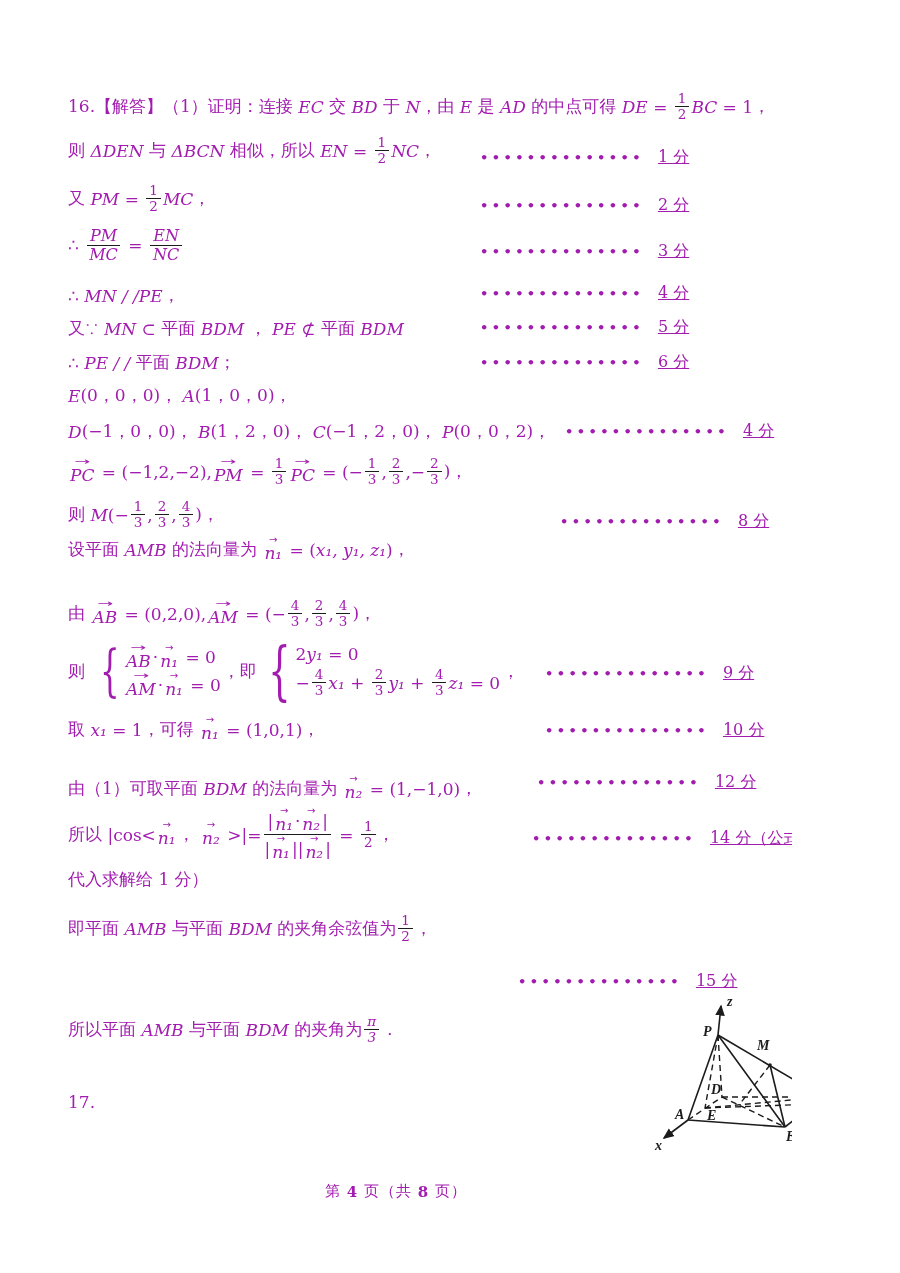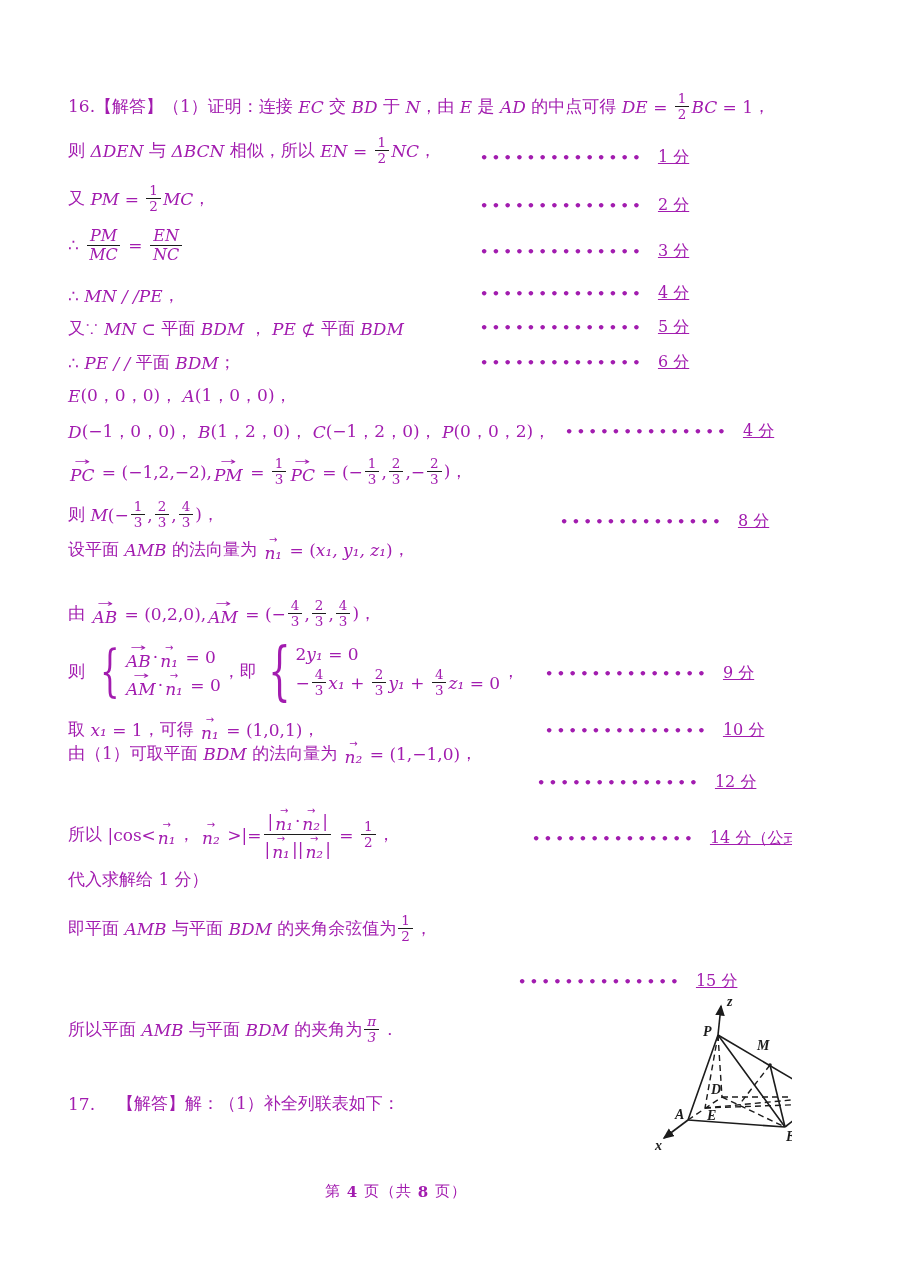--- a/index.html
+++ b/index.html
@@ -319,21 +319,21 @@
       <span class="seg"> = 1</span>
       <span class="seg">，可得 </span>
     <span class="vec">
         <span class="ar">→</span>
         <span class="vb">n₁</span>
       </span>
     <span class="seg"> = (1,0,1)</span>
       <span class="seg">，</span>
   </div>
 
-  <div class="line" style="top:741px">
+  <div class="line" style="top:776px">
     <span class="seg">由（1）可取平面 </span>
       <span class="seg mt">BDM</span>
       <span class="seg"> 的法向量为 </span>
     <span class="vec">
         <span class="ar">→</span>
         <span class="vb">n₂</span>
       </span>
     <span class="seg"> = (1,−1,0)</span>
       <span class="seg">，</span>
   </div>
@@ -413,21 +413,20 @@
     <span class="fr it">
         <span class="n">π</span>
         <span class="d">3</span>
       </span>
     <span class="seg">．</span>
   </div>
 
   <div class="line" style="top:1092px">
     <span class="seg">17.</span>
       <span class="gap"></span>
-      <span class="seg">【解答】解：（1）补全列联表如下：</span>
   </div>
 
   <div class="leader" style="left:480px;top:147px">
       <span class="dots">••••••••••••••</span>
       <span class="score">1 分</span>
     </div>
   <div class="leader" style="left:480px;top:195px">
       <span class="dots">••••••••••••••</span>
       <span class="score">2 分</span>
     </div>

